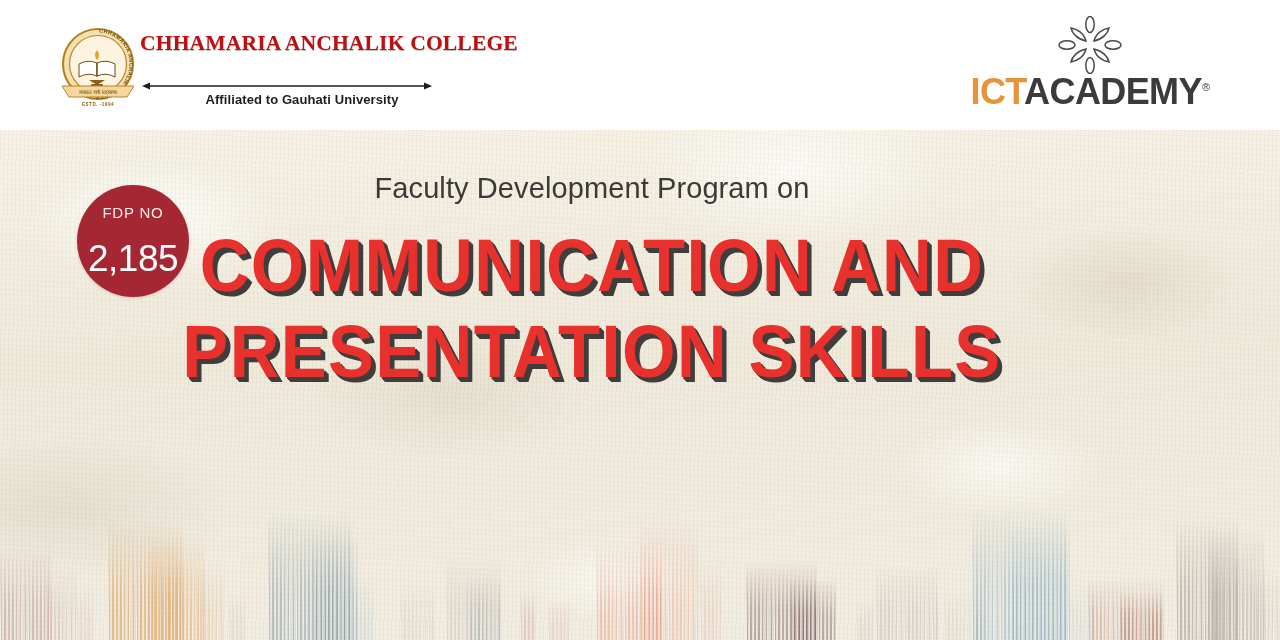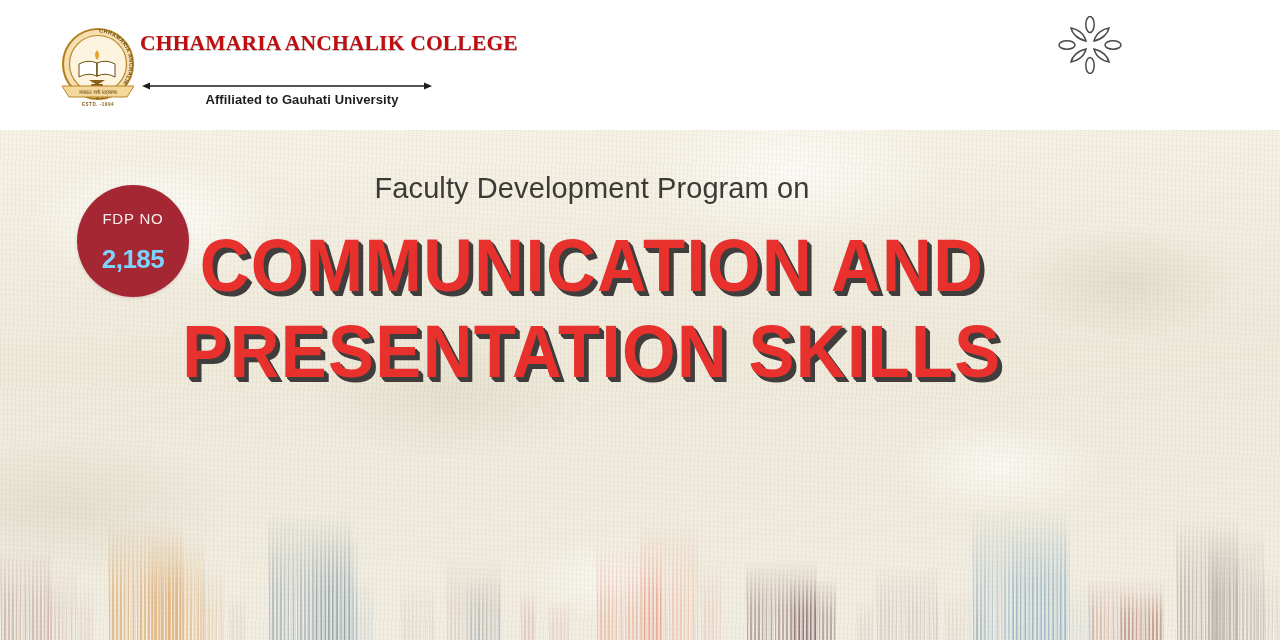--- a/index.html
+++ b/index.html
@@ -191,23 +191,23 @@
   .fdp-label {
     font-family: "Liberation Sans", sans-serif;
     font-size: 15px;
     color: #f6ece9;
     letter-spacing: 0.8px;
     line-height: 1;
     margin-bottom: 20px;
   }
   .fdp-number {
     font-family: "Liberation Sans", sans-serif;
-    font-weight: bold;
-    font-size: 26px;
-    color: #7dd3fc;
+    font-weight: normal;
+    font-size: 37px;
+    color: #ffffff;
     letter-spacing: -0.5px;
     line-height: 1;
   }
 
   
   .headline-wrap {
     position: absolute;
     left: 0; top: 0;
     width: 1184px;
     z-index: 10;
@@ -344,20 +344,23 @@
           <ellipse cx="33" cy="8.5" rx="4.2" ry="8"></ellipse>
           <ellipse cx="33" cy="49.5" rx="4.2" ry="8"></ellipse>
           <ellipse cx="10" cy="29" rx="8" ry="4.2"></ellipse>
           <ellipse cx="56" cy="29" rx="8" ry="4.2"></ellipse>
           <path d="M29,25 C20,23 15,17 14,12 C20,13 27,17 29,25 Z"></path>
           <path d="M37,25 C46,23 51,17 52,12 C46,13 39,17 37,25 Z"></path>
           <path d="M29,33 C20,35 15,41 14,46 C20,45 27,41 29,33 Z"></path>
           <path d="M37,33 C46,35 51,41 52,46 C46,45 39,41 37,33 Z"></path>
         </g>
       </svg>
+      <div class="ict-word">
+        <span class="ict-ict">ICT</span><span class="ict-acad">ACADEMY</span><span class="ict-reg">®</span>
+      </div>
     </div>
   </div>
 
   <div class="poster">
     <div class="paper-tex"></div>
     <div class="paper-grain"></div>
 
     <div class="brush-band">
         <div class="stroke sk" style="left: 0px; width: 52px; height: 92px; background: rgb(185, 151, 143); opacity: 0.55;">
           <i></i>

